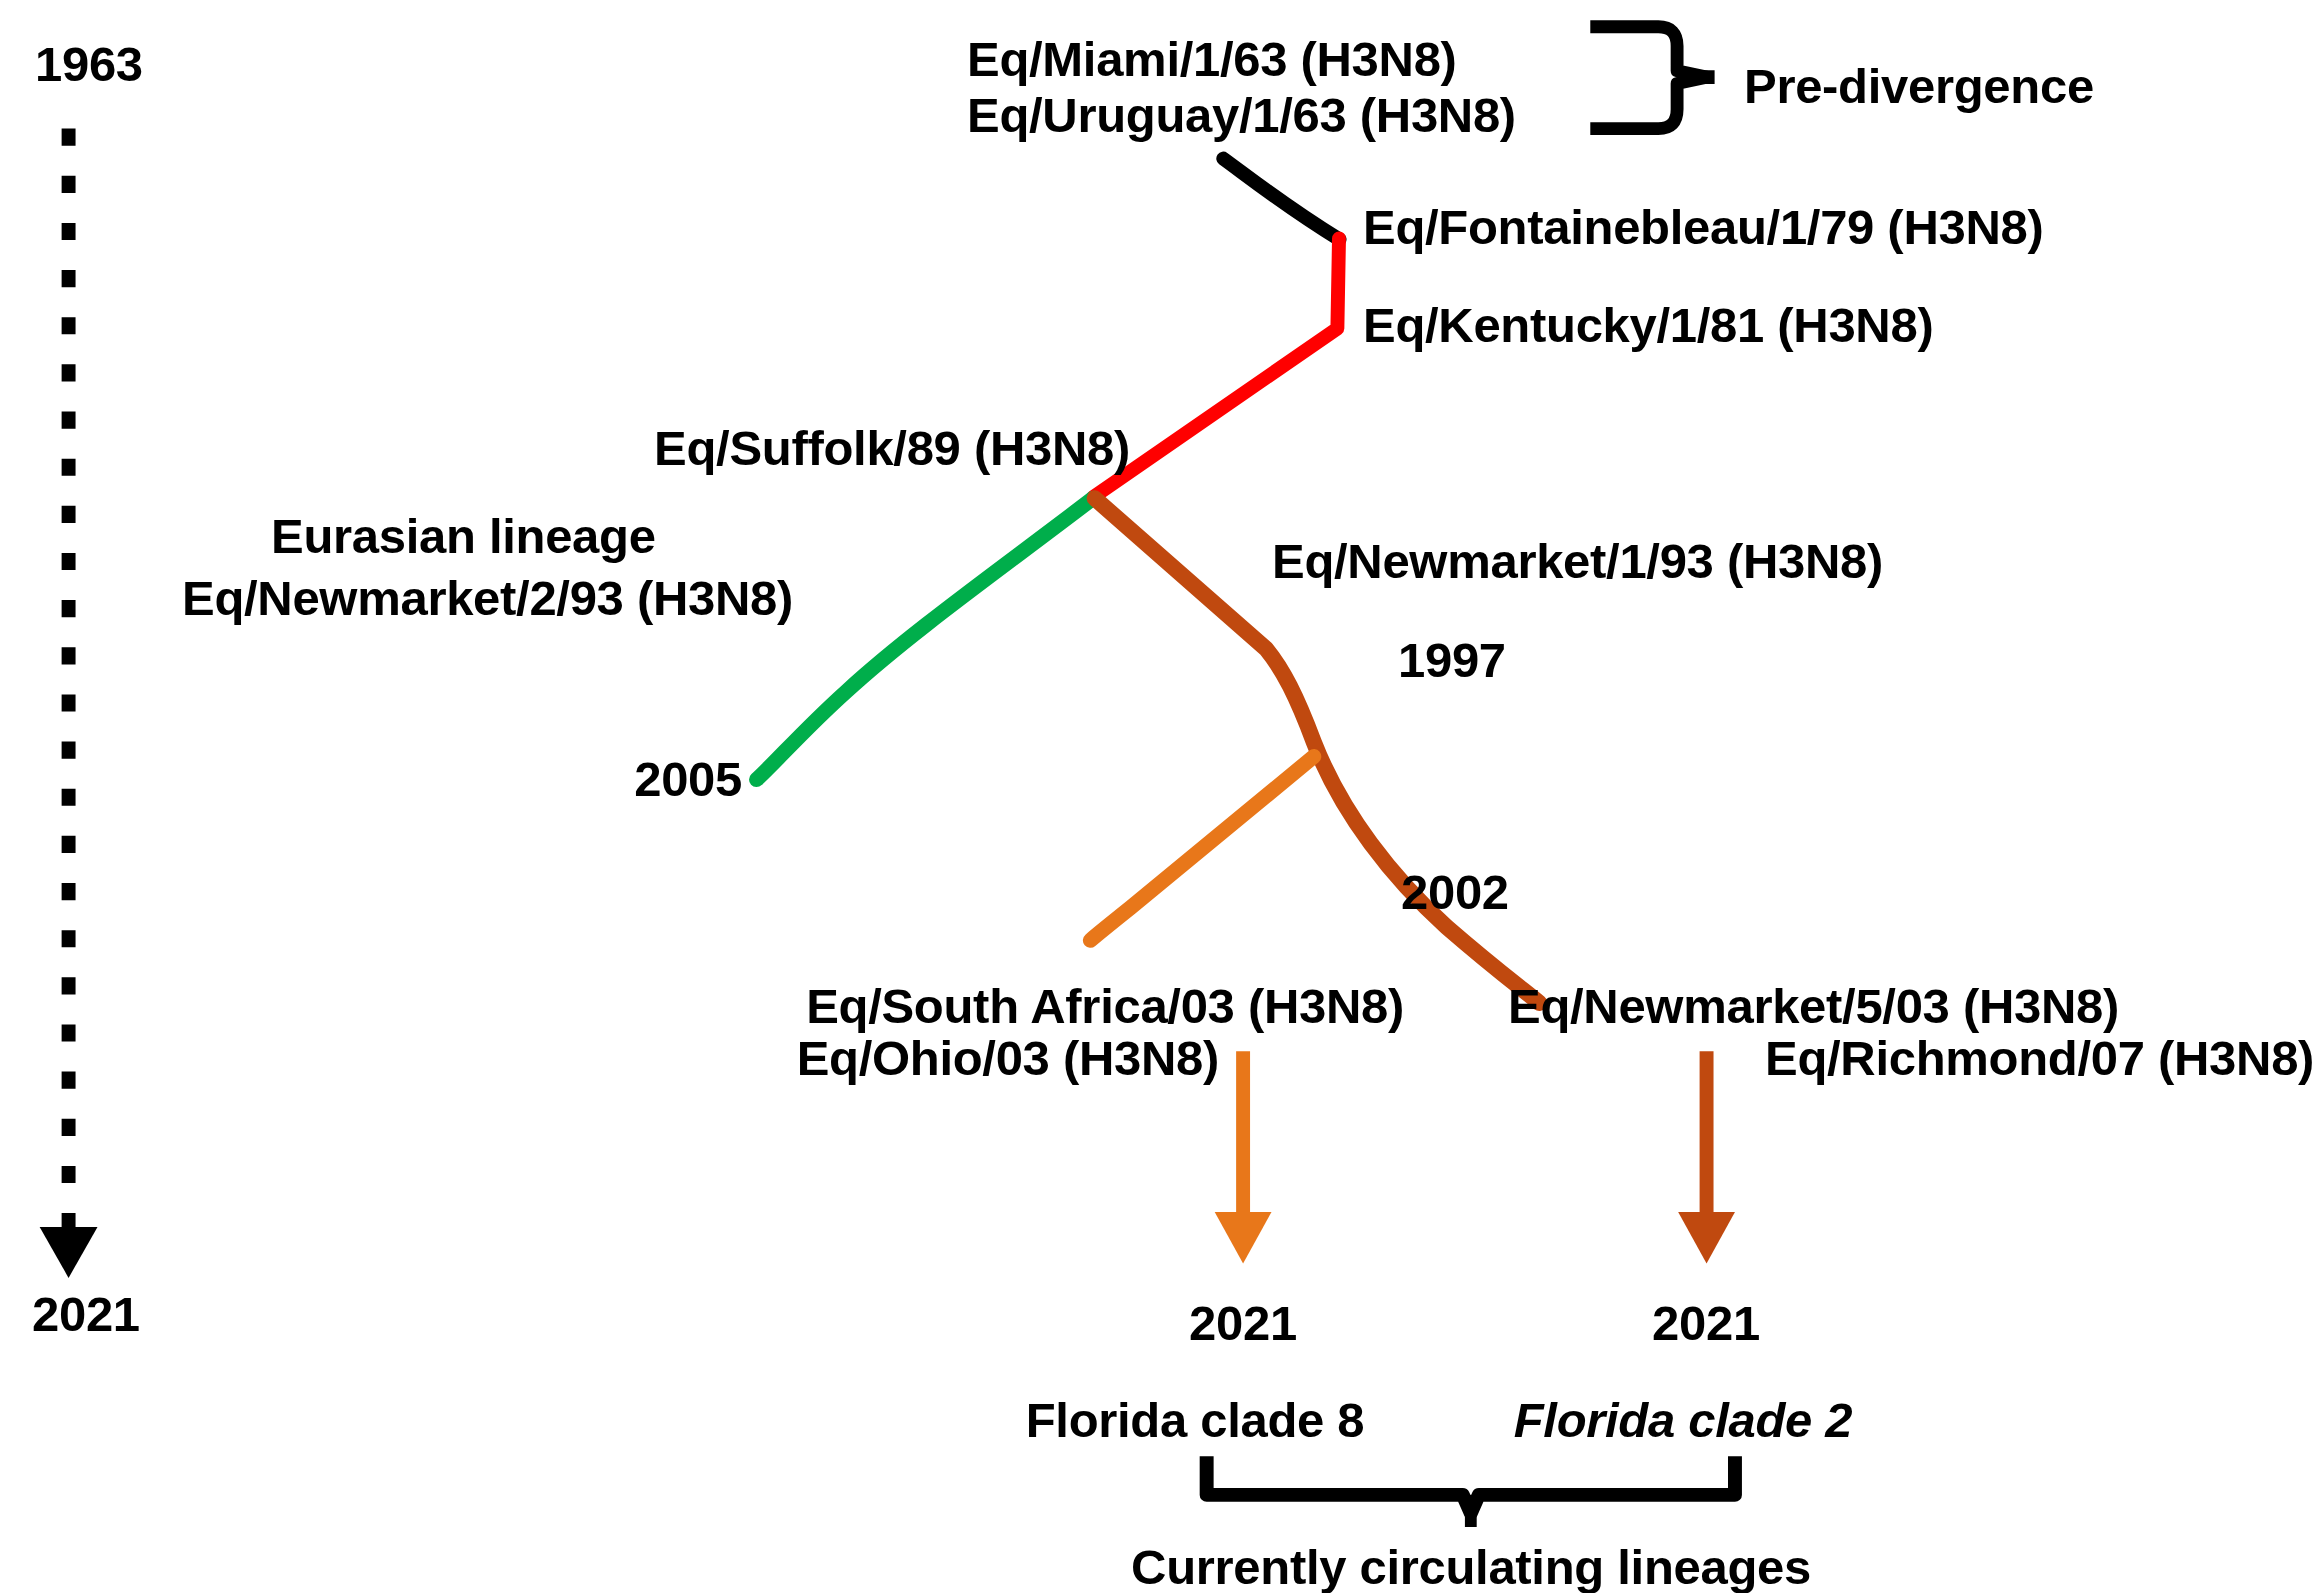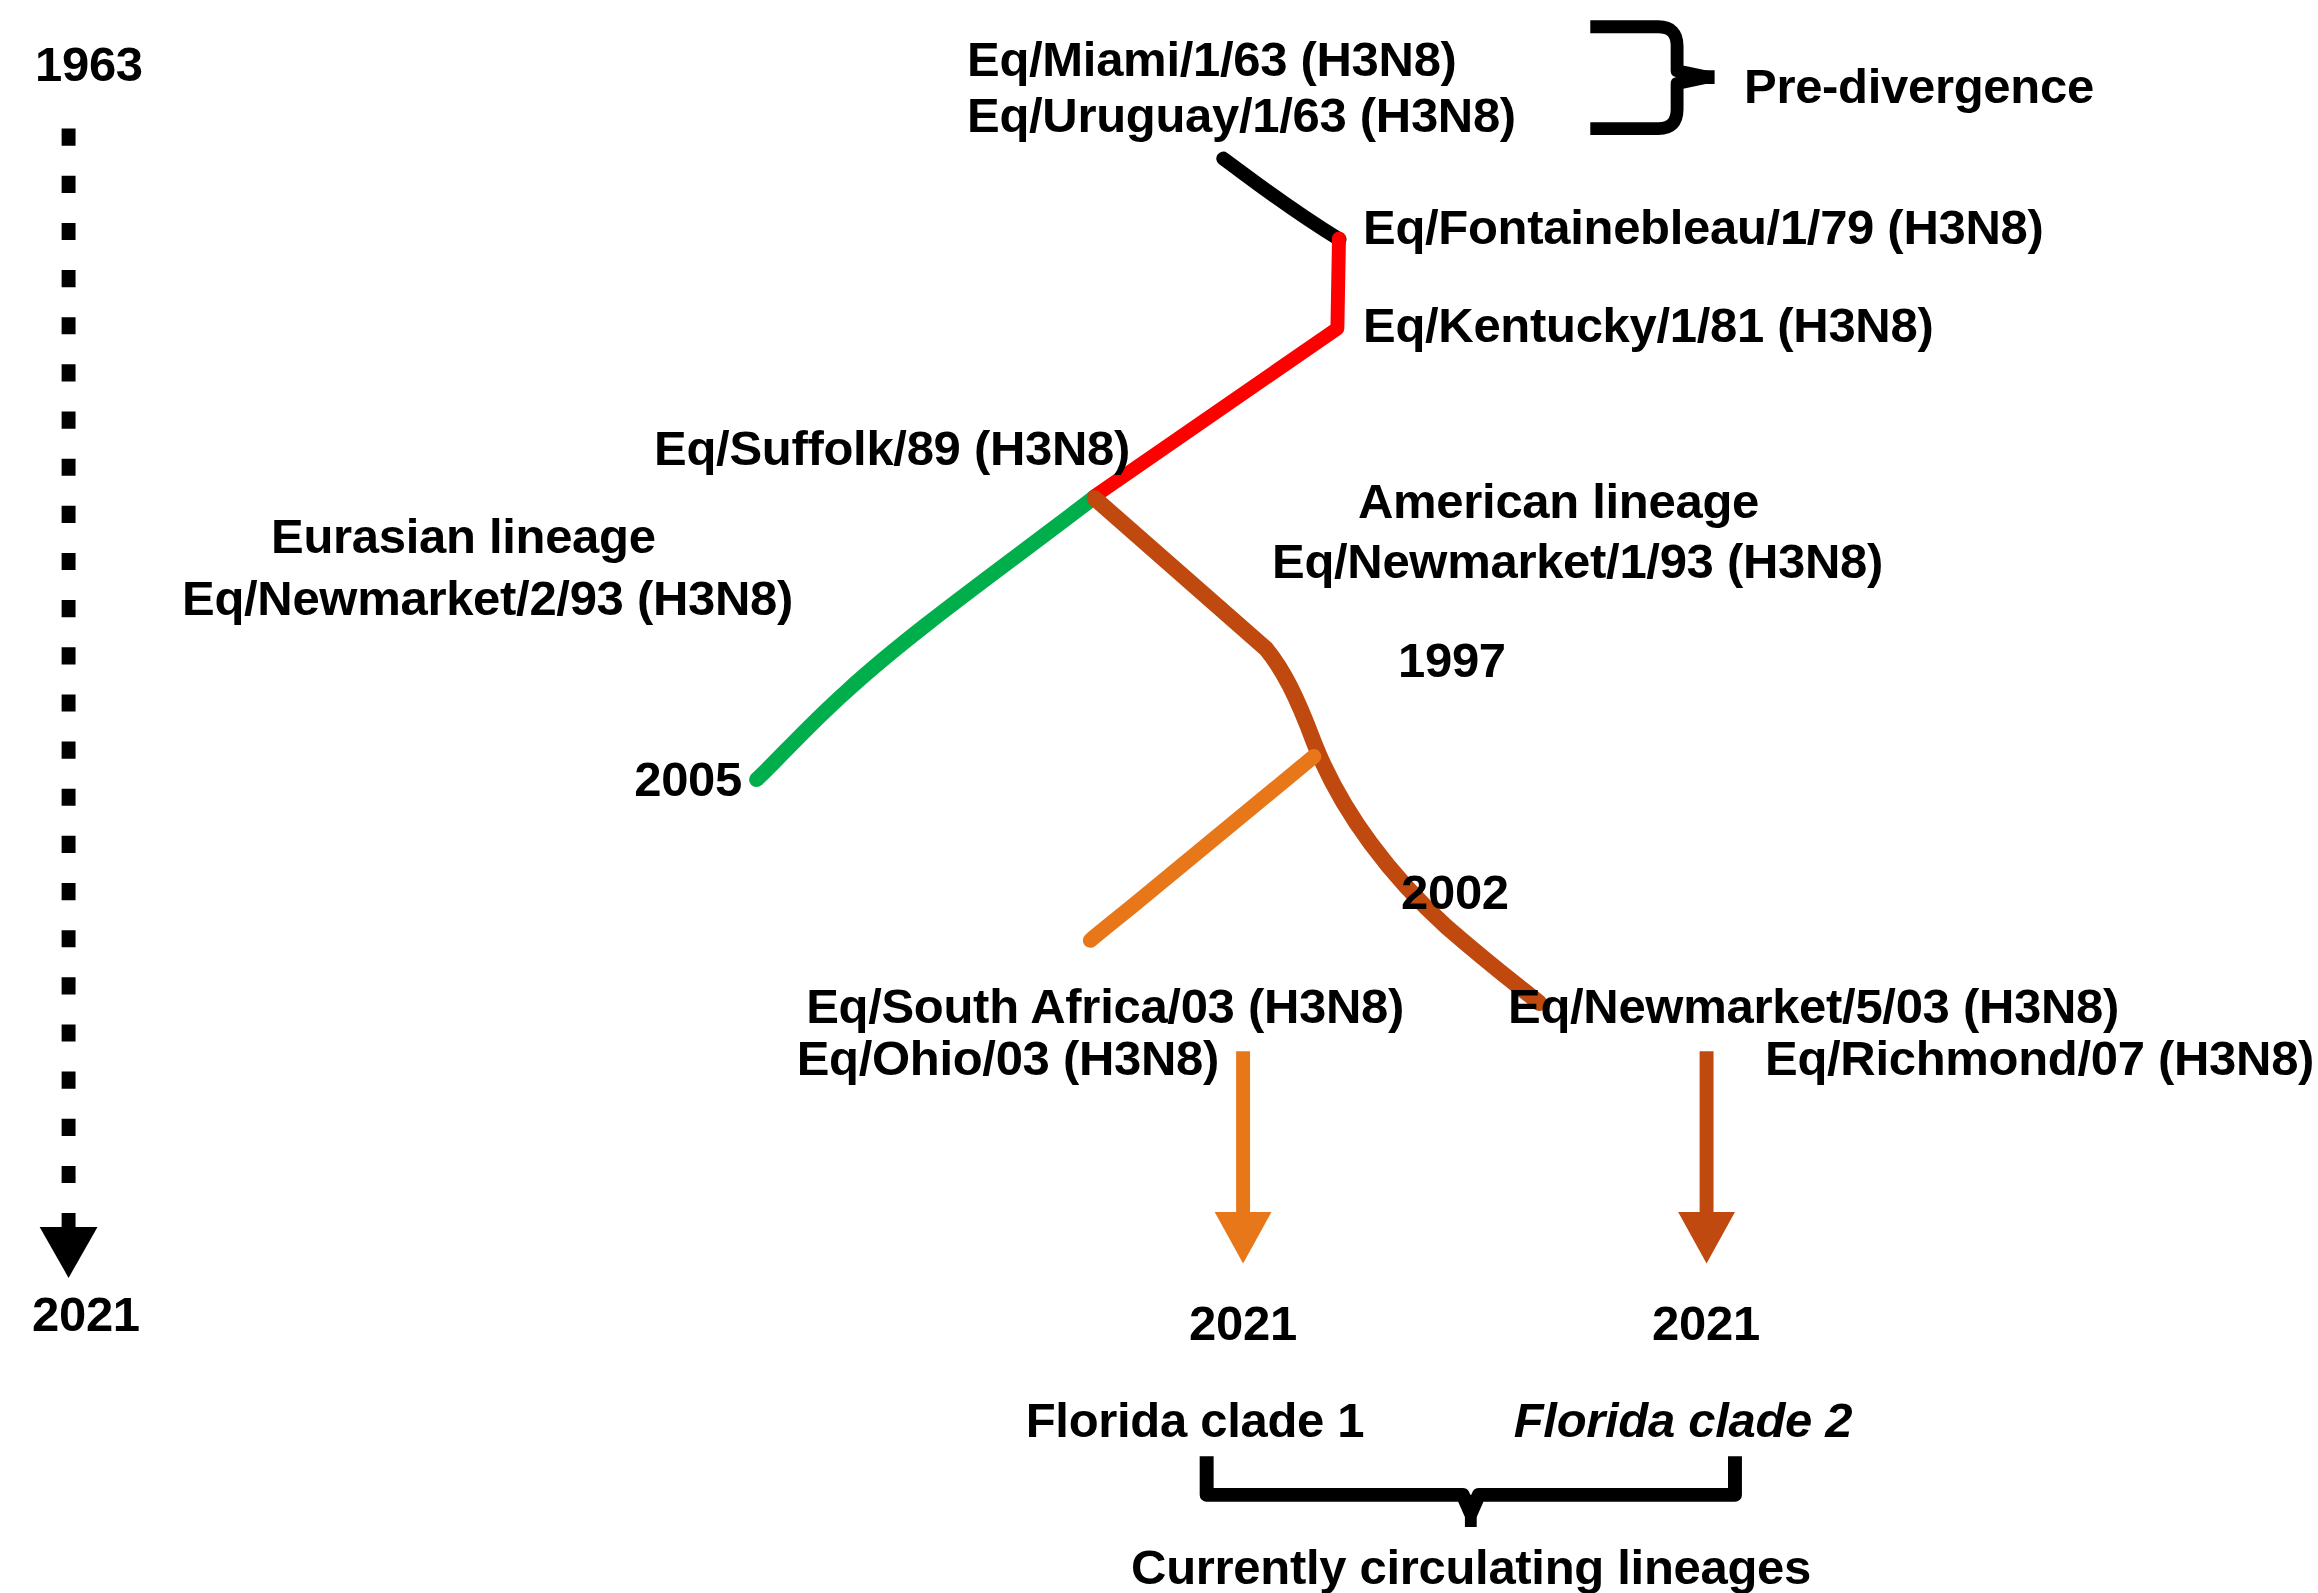--- a/index.html
+++ b/index.html
@@ -91,40 +91,39 @@
   <div class="lbl s-strain a-left" style="left:1363px;top:325px;">Eq/Kentucky/1/81 (H3N8)</div>
 
   <div class="lbl s-strain a-right" style="left:1130px;top:448px;">Eq/Suffolk/89 (H3N8)</div>
 
   <div class="lbl s-big a-left" style="left:271px;top:536px;">Eurasian lineage</div>
 
   <div class="lbl s-strain a-left" style="left:182px;top:598px;">Eq/Newmarket/2/93 (H3N8)</div>
 
   <div class="lbl s-year a-right" style="left:742px;top:779px;">2005</div>
 
-  <div class="lbl s-big a-left" style="left:1358px;top:501px;">American lineage</div>
 
   <div class="lbl s-strain a-left" style="left:1256px;top:561px;margin-left:16px;">Eq/Newmarket/1/93 (H3N8)</div>
 
   <div class="lbl s-year a-left" style="left:1398px;top:660px;">1997</div>
 
   <div class="lbl s-year a-left" style="left:1401px;top:892px;">2002</div>
 
   <div class="lbl s-strain a-right" style="left:1404px;top:1006px;">Eq/South Africa/03 (H3N8)</div>
 
   <div class="lbl s-strain a-right" style="left:1219px;top:1058px;">Eq/Ohio/03 (H3N8)</div>
 
   <div class="lbl s-strain a-left" style="left:1508px;top:1006px;">Eq/Newmarket/5/03 (H3N8)</div>
 
   <div class="lbl s-strain a-left" style="left:1741px;top:1058px;margin-left:24px;">Eq/Richmond/07 (H3N8)</div>
 
   <div class="lbl s-year a-center" style="left:1243px;top:1323px;">2021</div>
 
   <div class="lbl s-year a-center" style="left:1706px;top:1323px;">2021</div>
 
-  <div class="lbl s-big a-center" style="left:1195px;top:1420px;">Florida clade 1</div>
+  <div class="lbl s-big a-center" style="left:1195px;top:1420px;">Florida clade 8</div>
 
   <div class="lbl s-big a-center" style="left:1683px;top:1420px;font-style:italic;">Florida clade 2</div>
 
   <div class="lbl s-big a-center" style="left:1471px;top:1567px;">Currently circulating lineages</div>
 
 </div>
 
 
 </body></html>

